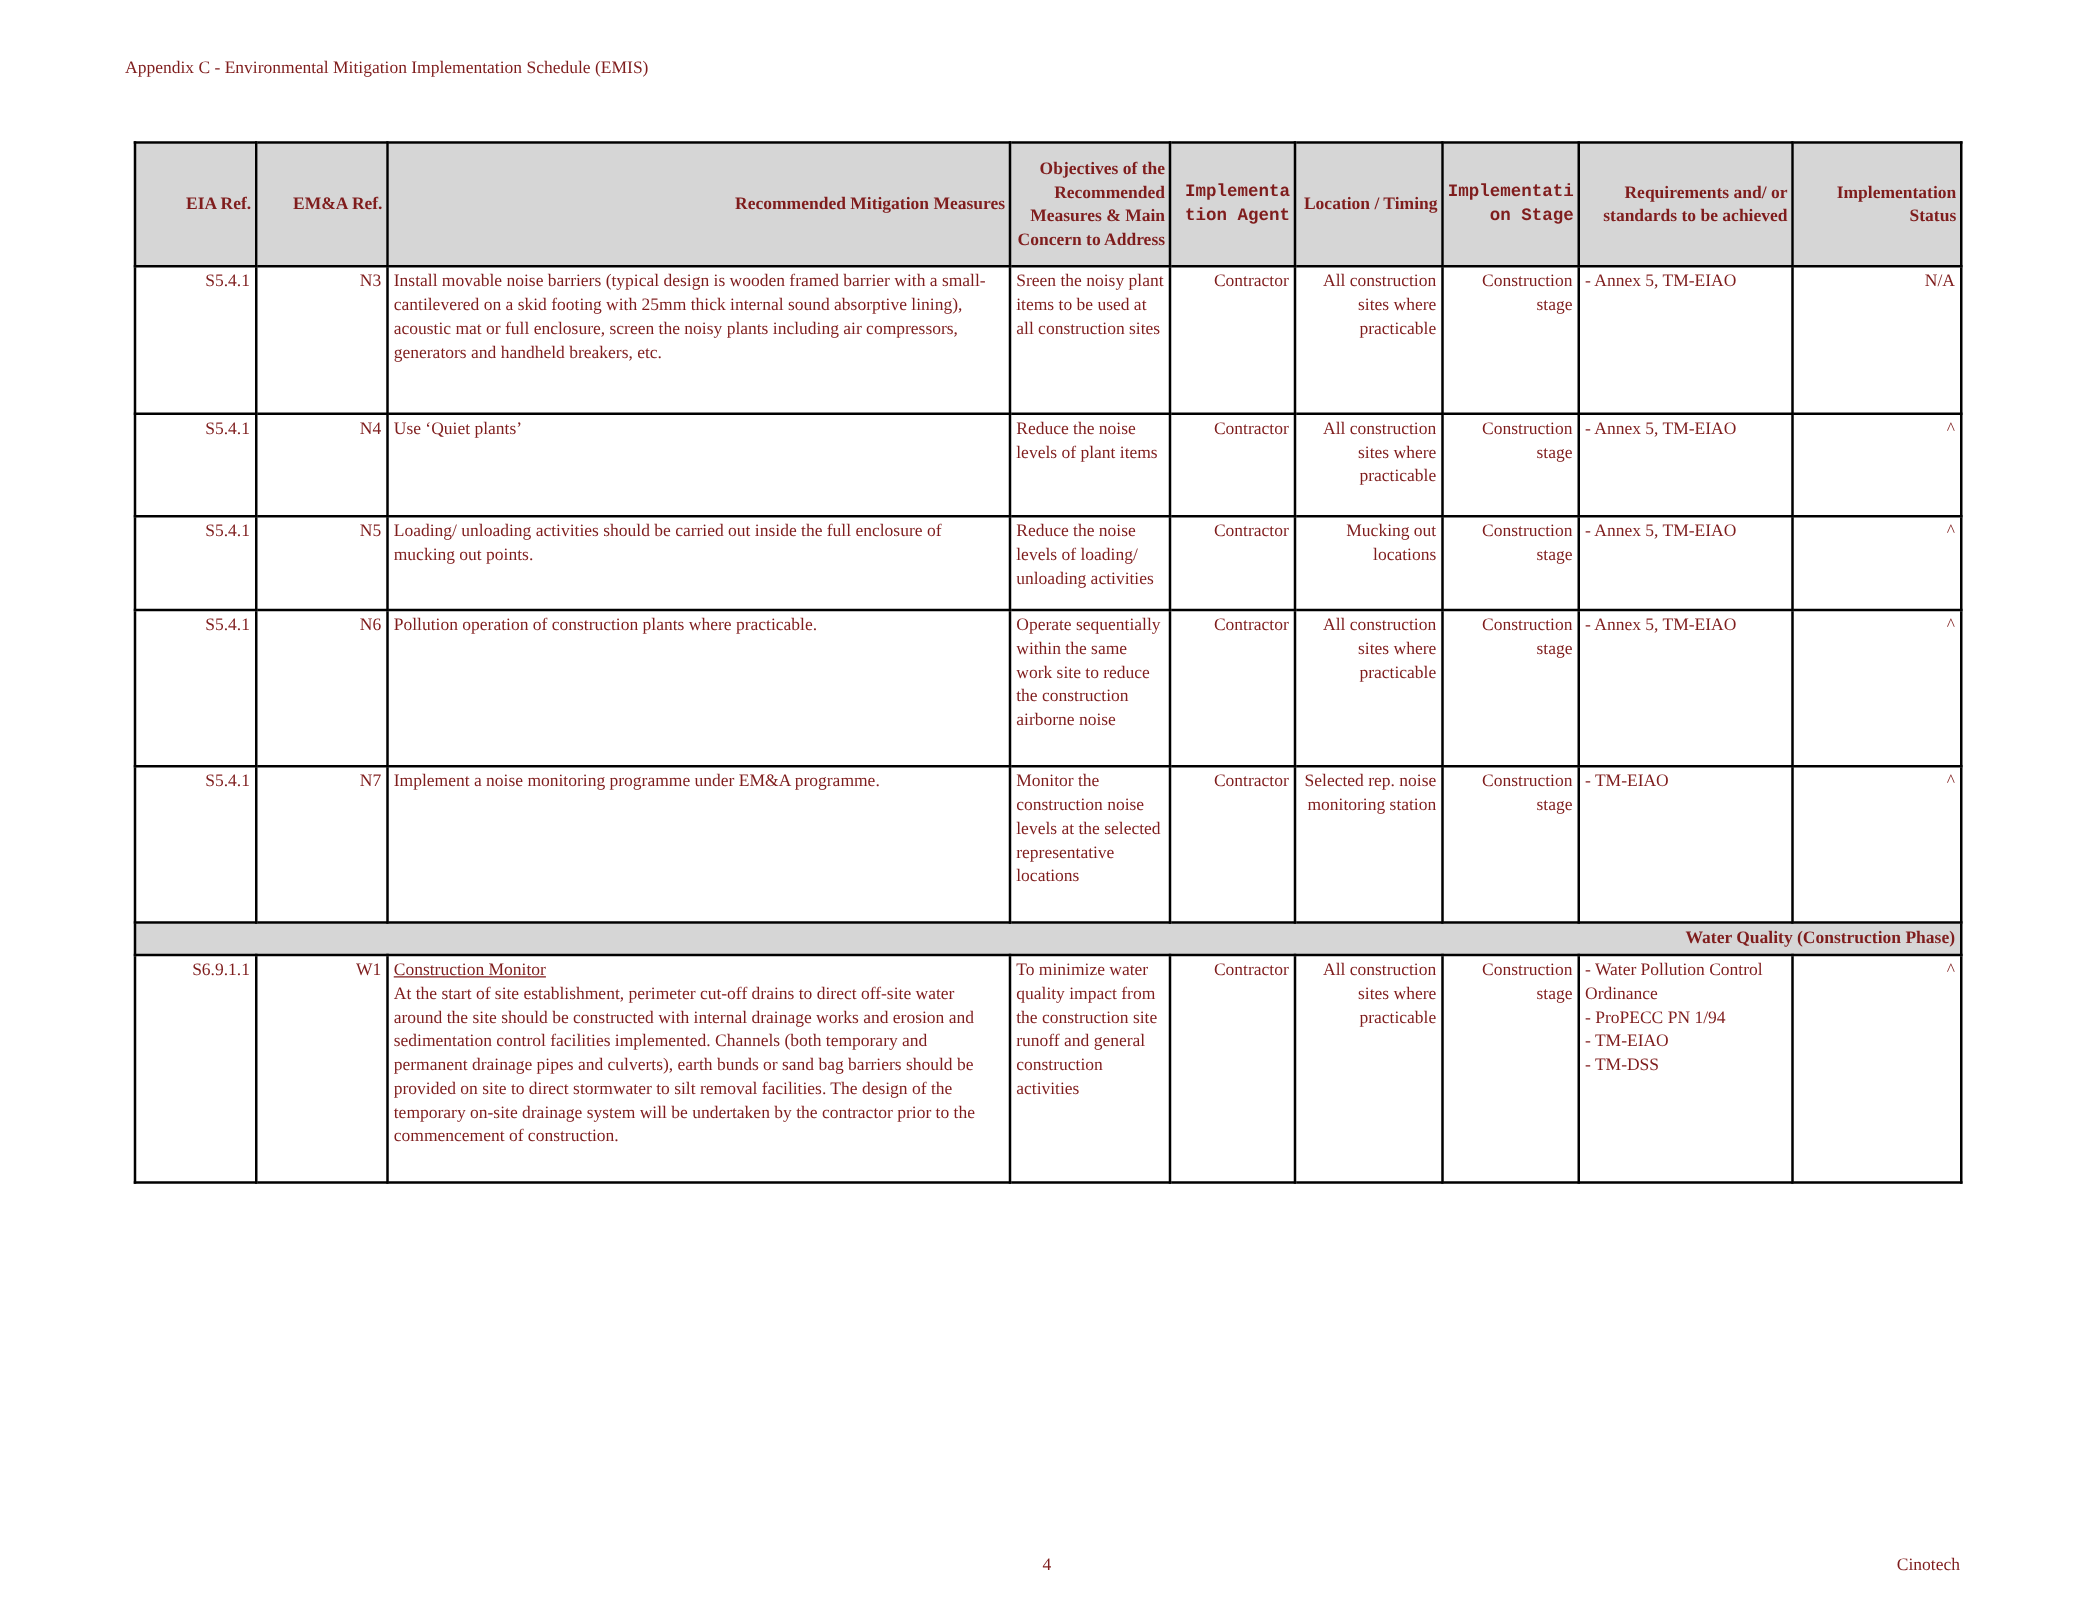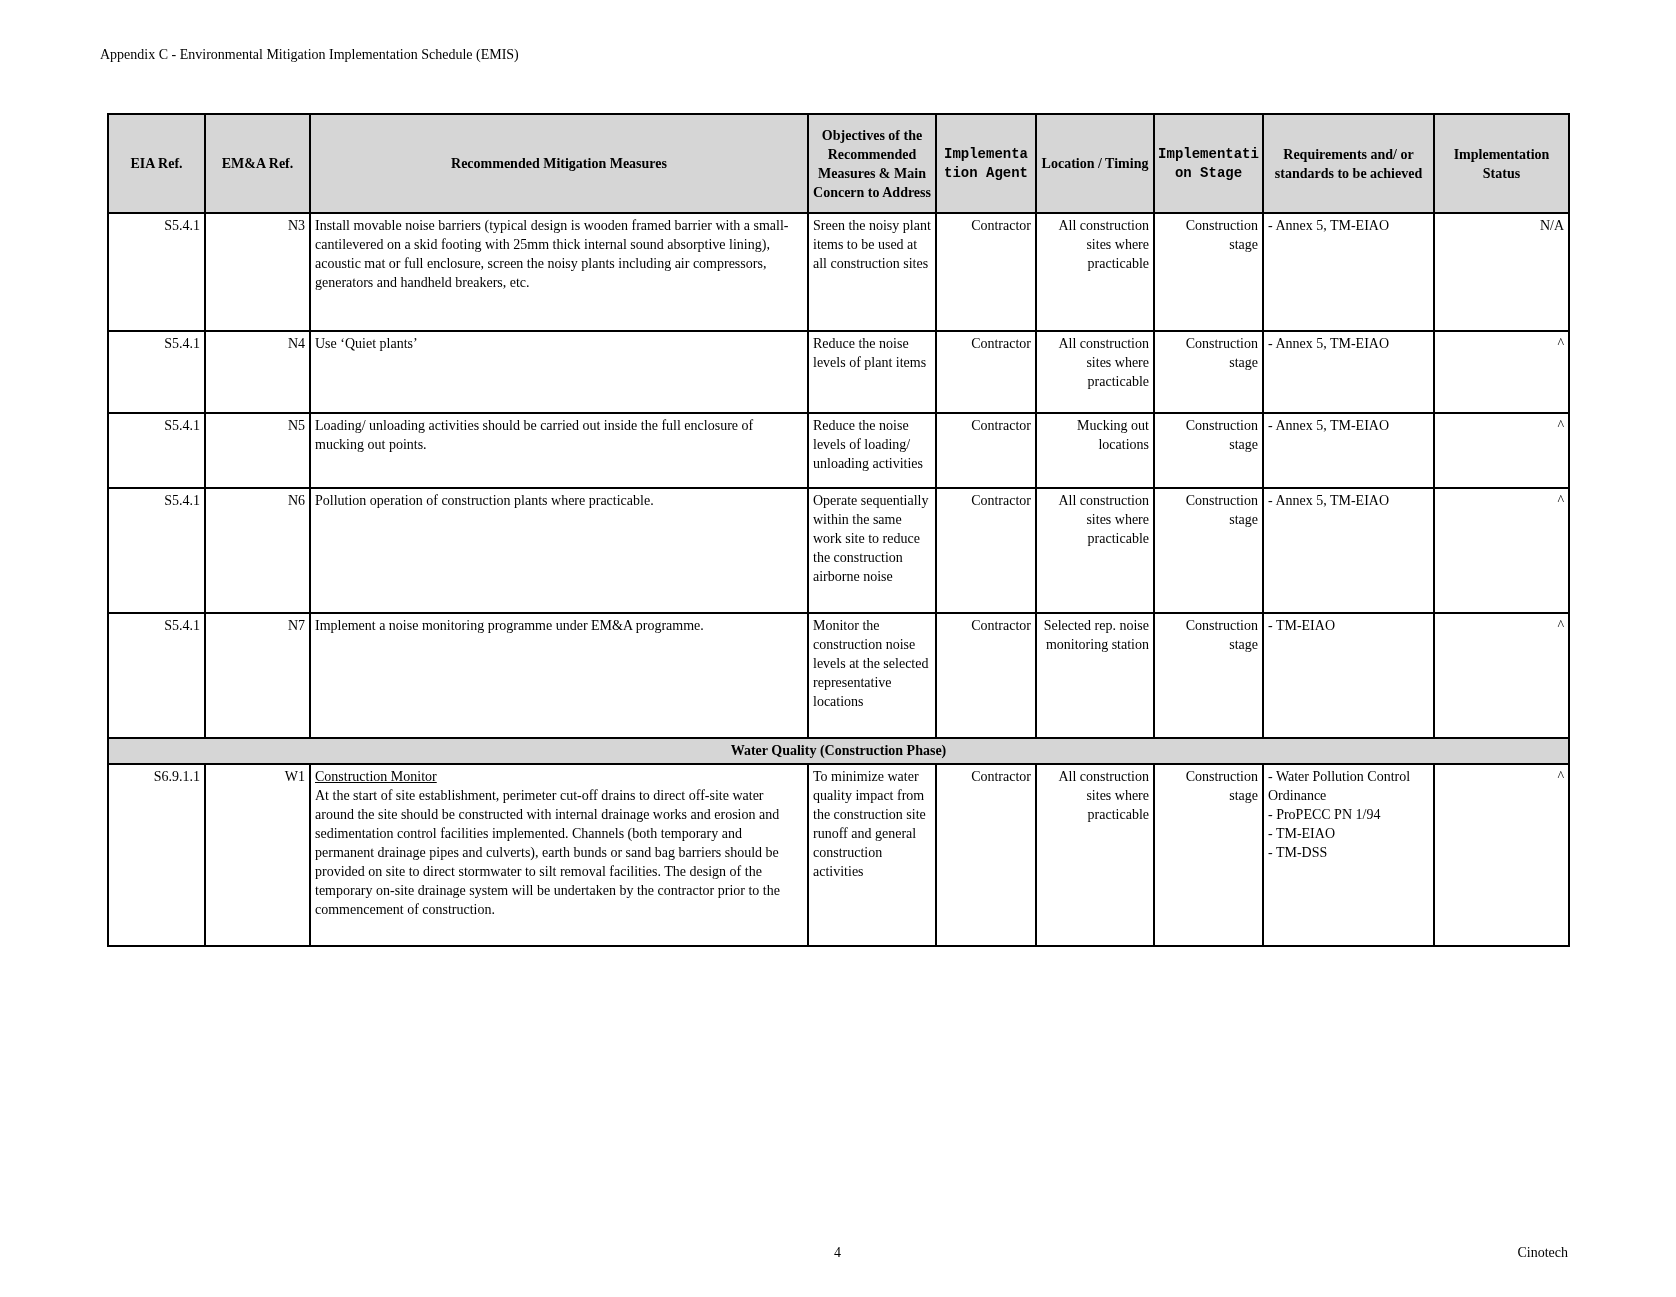--- a/index.html
+++ b/index.html
@@ -1,21 +1,21 @@
 <!DOCTYPE html>
 <html><head>
 <meta charset="utf-8">
 <style>
   html,body{margin:0;padding:0;background:#e8e8e8;}
   .page{
     position:relative;
     width:1676px;height:1297px;
     background:#ffffff;
     font-family:"Liberation Serif","DejaVu Serif",serif;
-    color:#000000;
+    color:#7f1d1d;
     overflow:hidden;
   }
   .doc-title{
     position:absolute;left:100px;top:47px;
     font-size:14px;
   }
   table.emis{
     position:absolute;left:107px;top:113px;
     width:1461px;
     border-collapse:collapse;
@@ -25,31 +25,31 @@
     border:2px solid #000;
     vertical-align:top;
     padding:2px 4px;
     font-size:14px;
     line-height:19px;
     overflow:hidden;
   }
   table.emis th{
     background:#d6d6d6;
     font-weight:bold;
-    text-align:center;
+    text-align:right;
     vertical-align:middle;
     padding:1px 3px;
   }
   th.brk{overflow-wrap:anywhere;word-break:break-word;font-family:Liberation Mono, monospace;}
   td.ta-c{text-align:right;}
   td.ta-l{text-align:right;}
   tr.section-row td{
     background:#d6d6d6;
     font-weight:bold;
-    text-align:center;
+    text-align:right;
     line-height:20px;
     margin-left:44px;
   }
   td.req{white-space:pre-line;}
   .u{text-decoration:underline;}
   .page-footer{
     position:absolute;left:107px;top:1245px;width:1461px;height:24px;
     font-size:14px;
   }
   .page-number{

